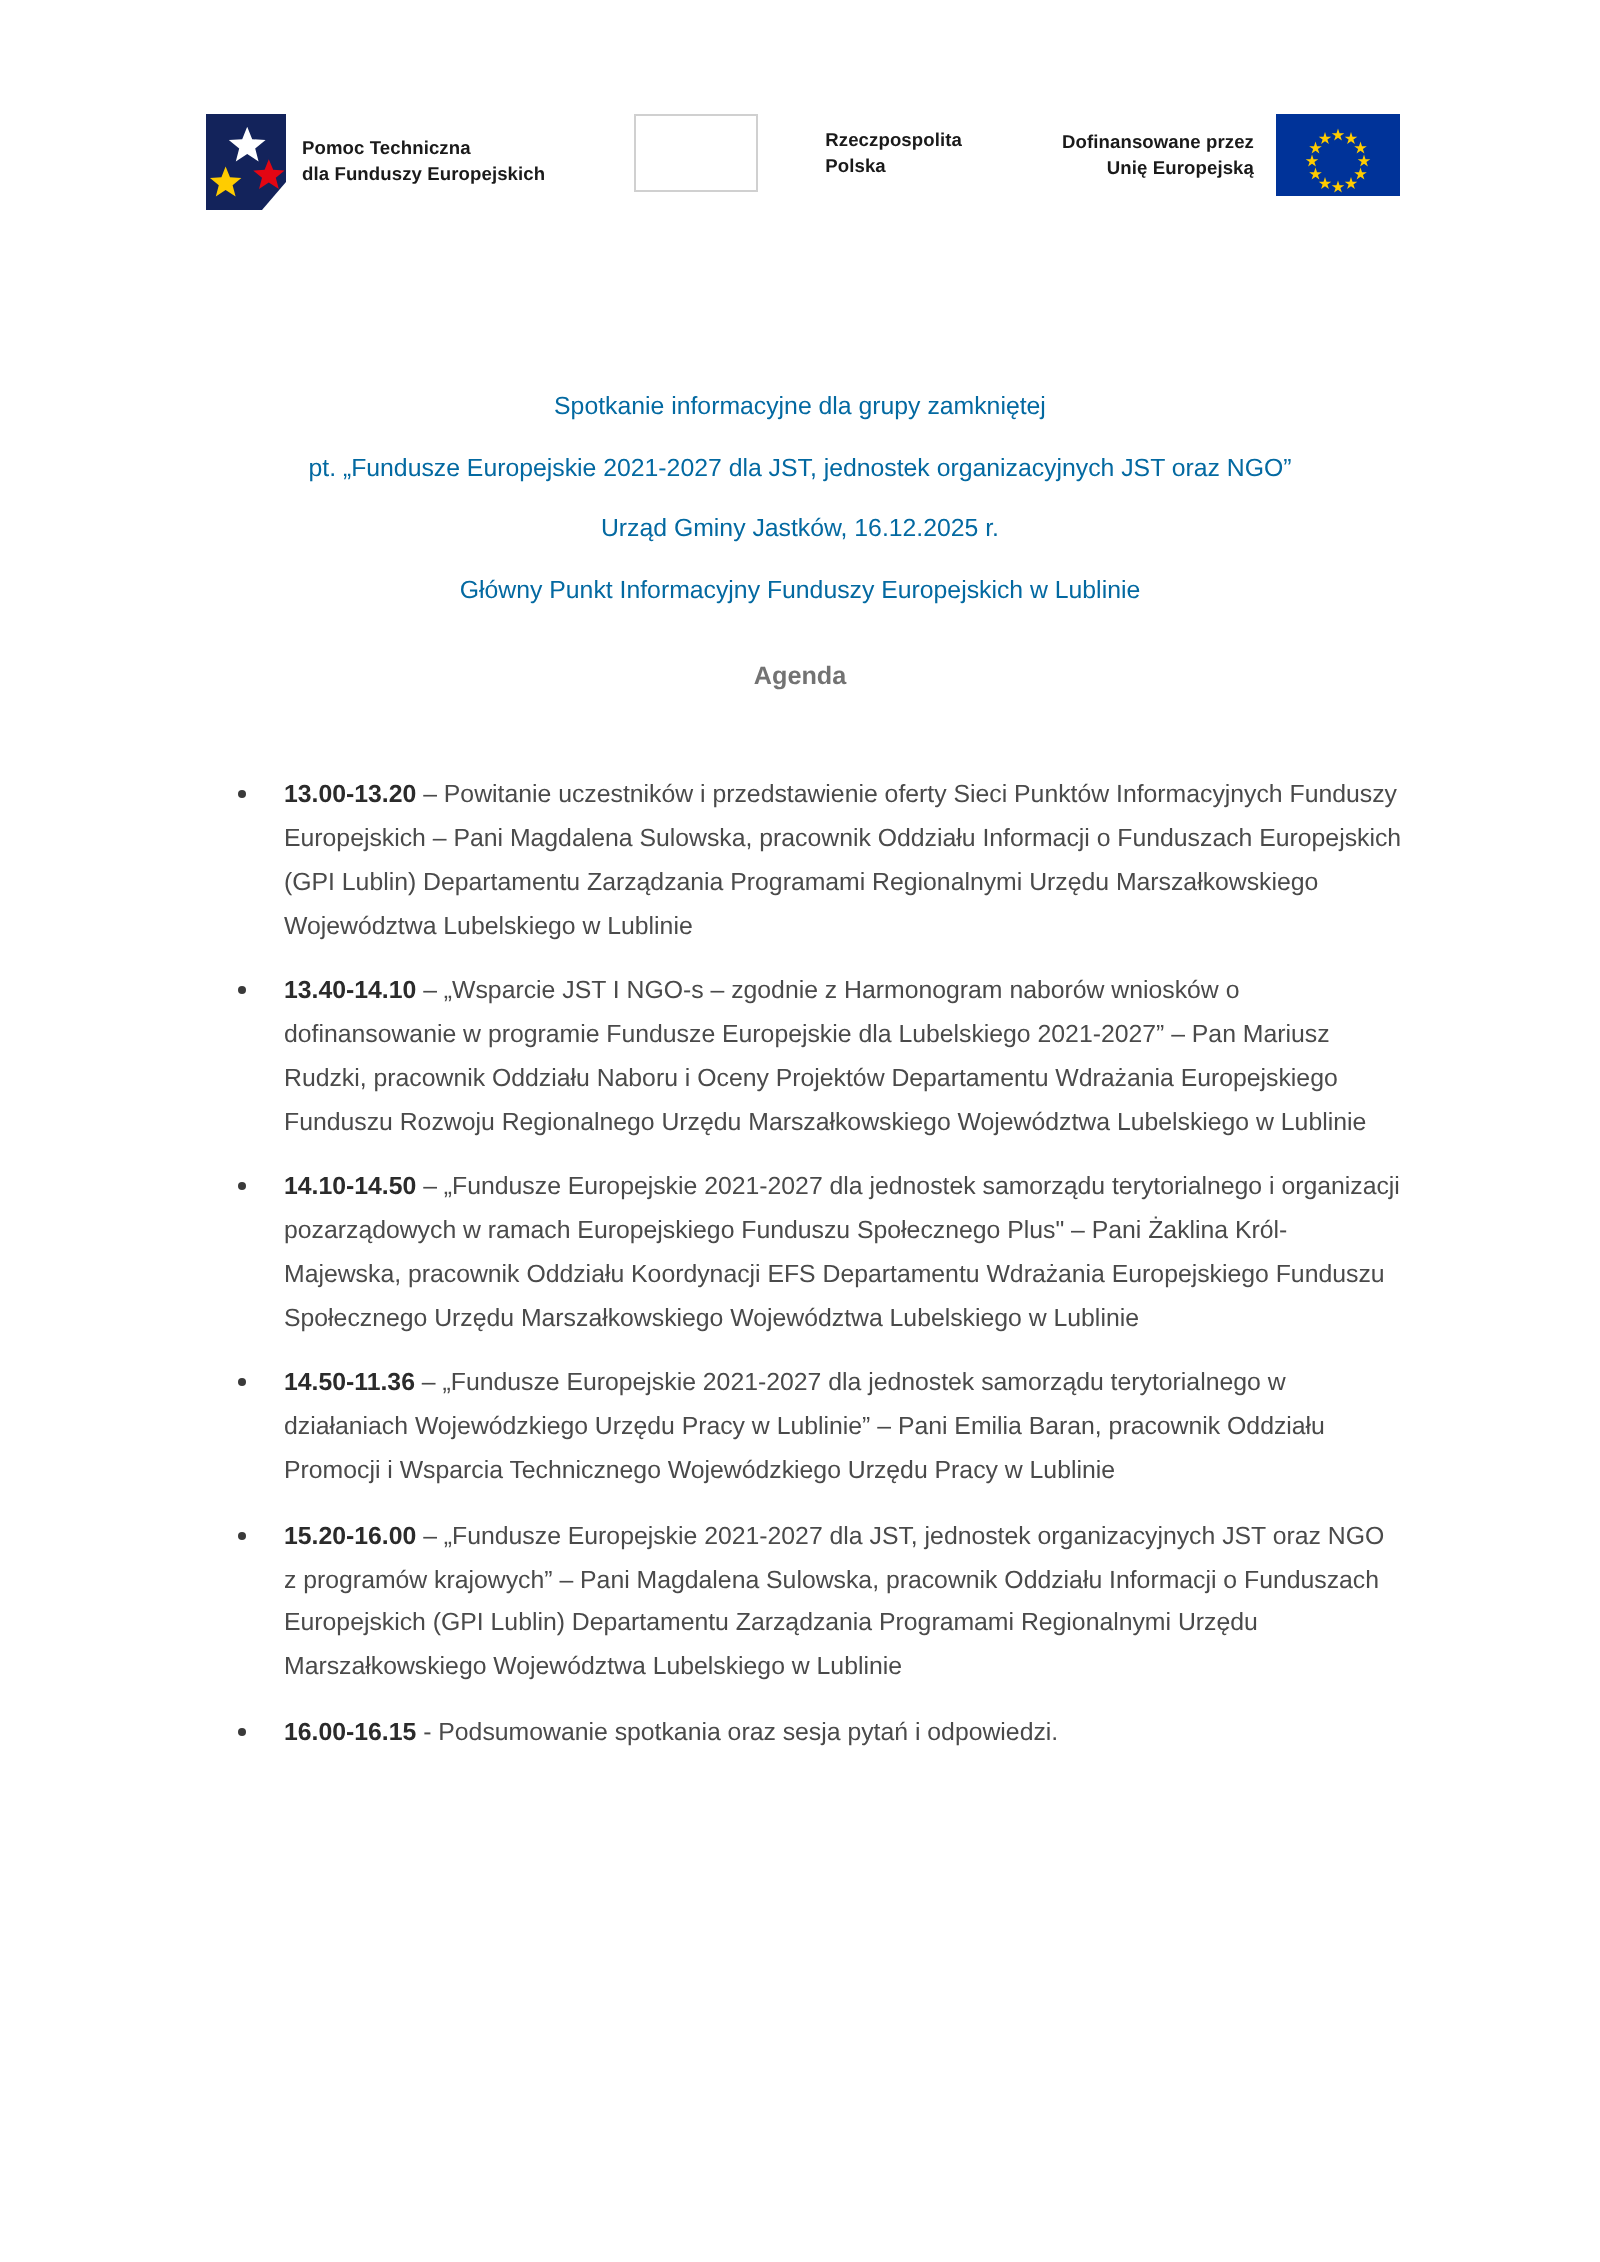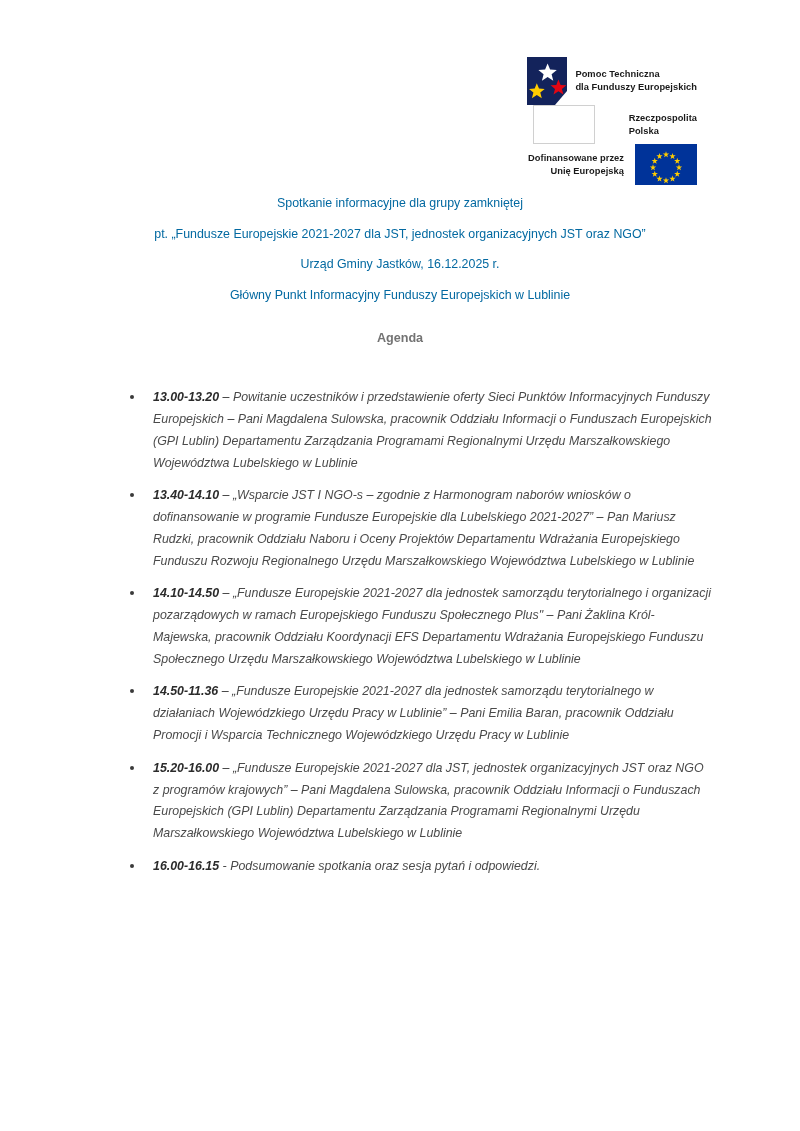--- a/index.html
+++ b/index.html
@@ -25,22 +25,21 @@
   }
 
   
   .logo-strip {
     position: absolute;
     left: 103px;
     top: 57px;
     width: 594px;
     height: 56px;
     display: flex;
-    align-items: flex-end;
-    flex-direction: column;
+    align-items: flex-start;
   }
 
   .logo-block {
     display: flex;
     align-items: center;
   }
 
   .logo-fe { margin-right: 0; }
 
   
@@ -117,27 +116,26 @@
     text-align: center;
     font-size: 12.6px;
     font-weight: bold;
     color: #737373;
     line-height: 20px;
   }
 
   
   .agenda-list {
     position: absolute;
-    left: 124px;
+    left: 113px;
     top: 387px;
     width: 588px;
     margin: 0;
     padding: 0;
     list-style: none;
-    font-style: italic;
   }
 
   .agenda-item {
     position: relative;
     padding-left: 29px;
     font-size: 12.4px;
     line-height: 21.9px;
     color: #3a3a3a;
     margin-bottom: 10.5px;
     text-align: left;

